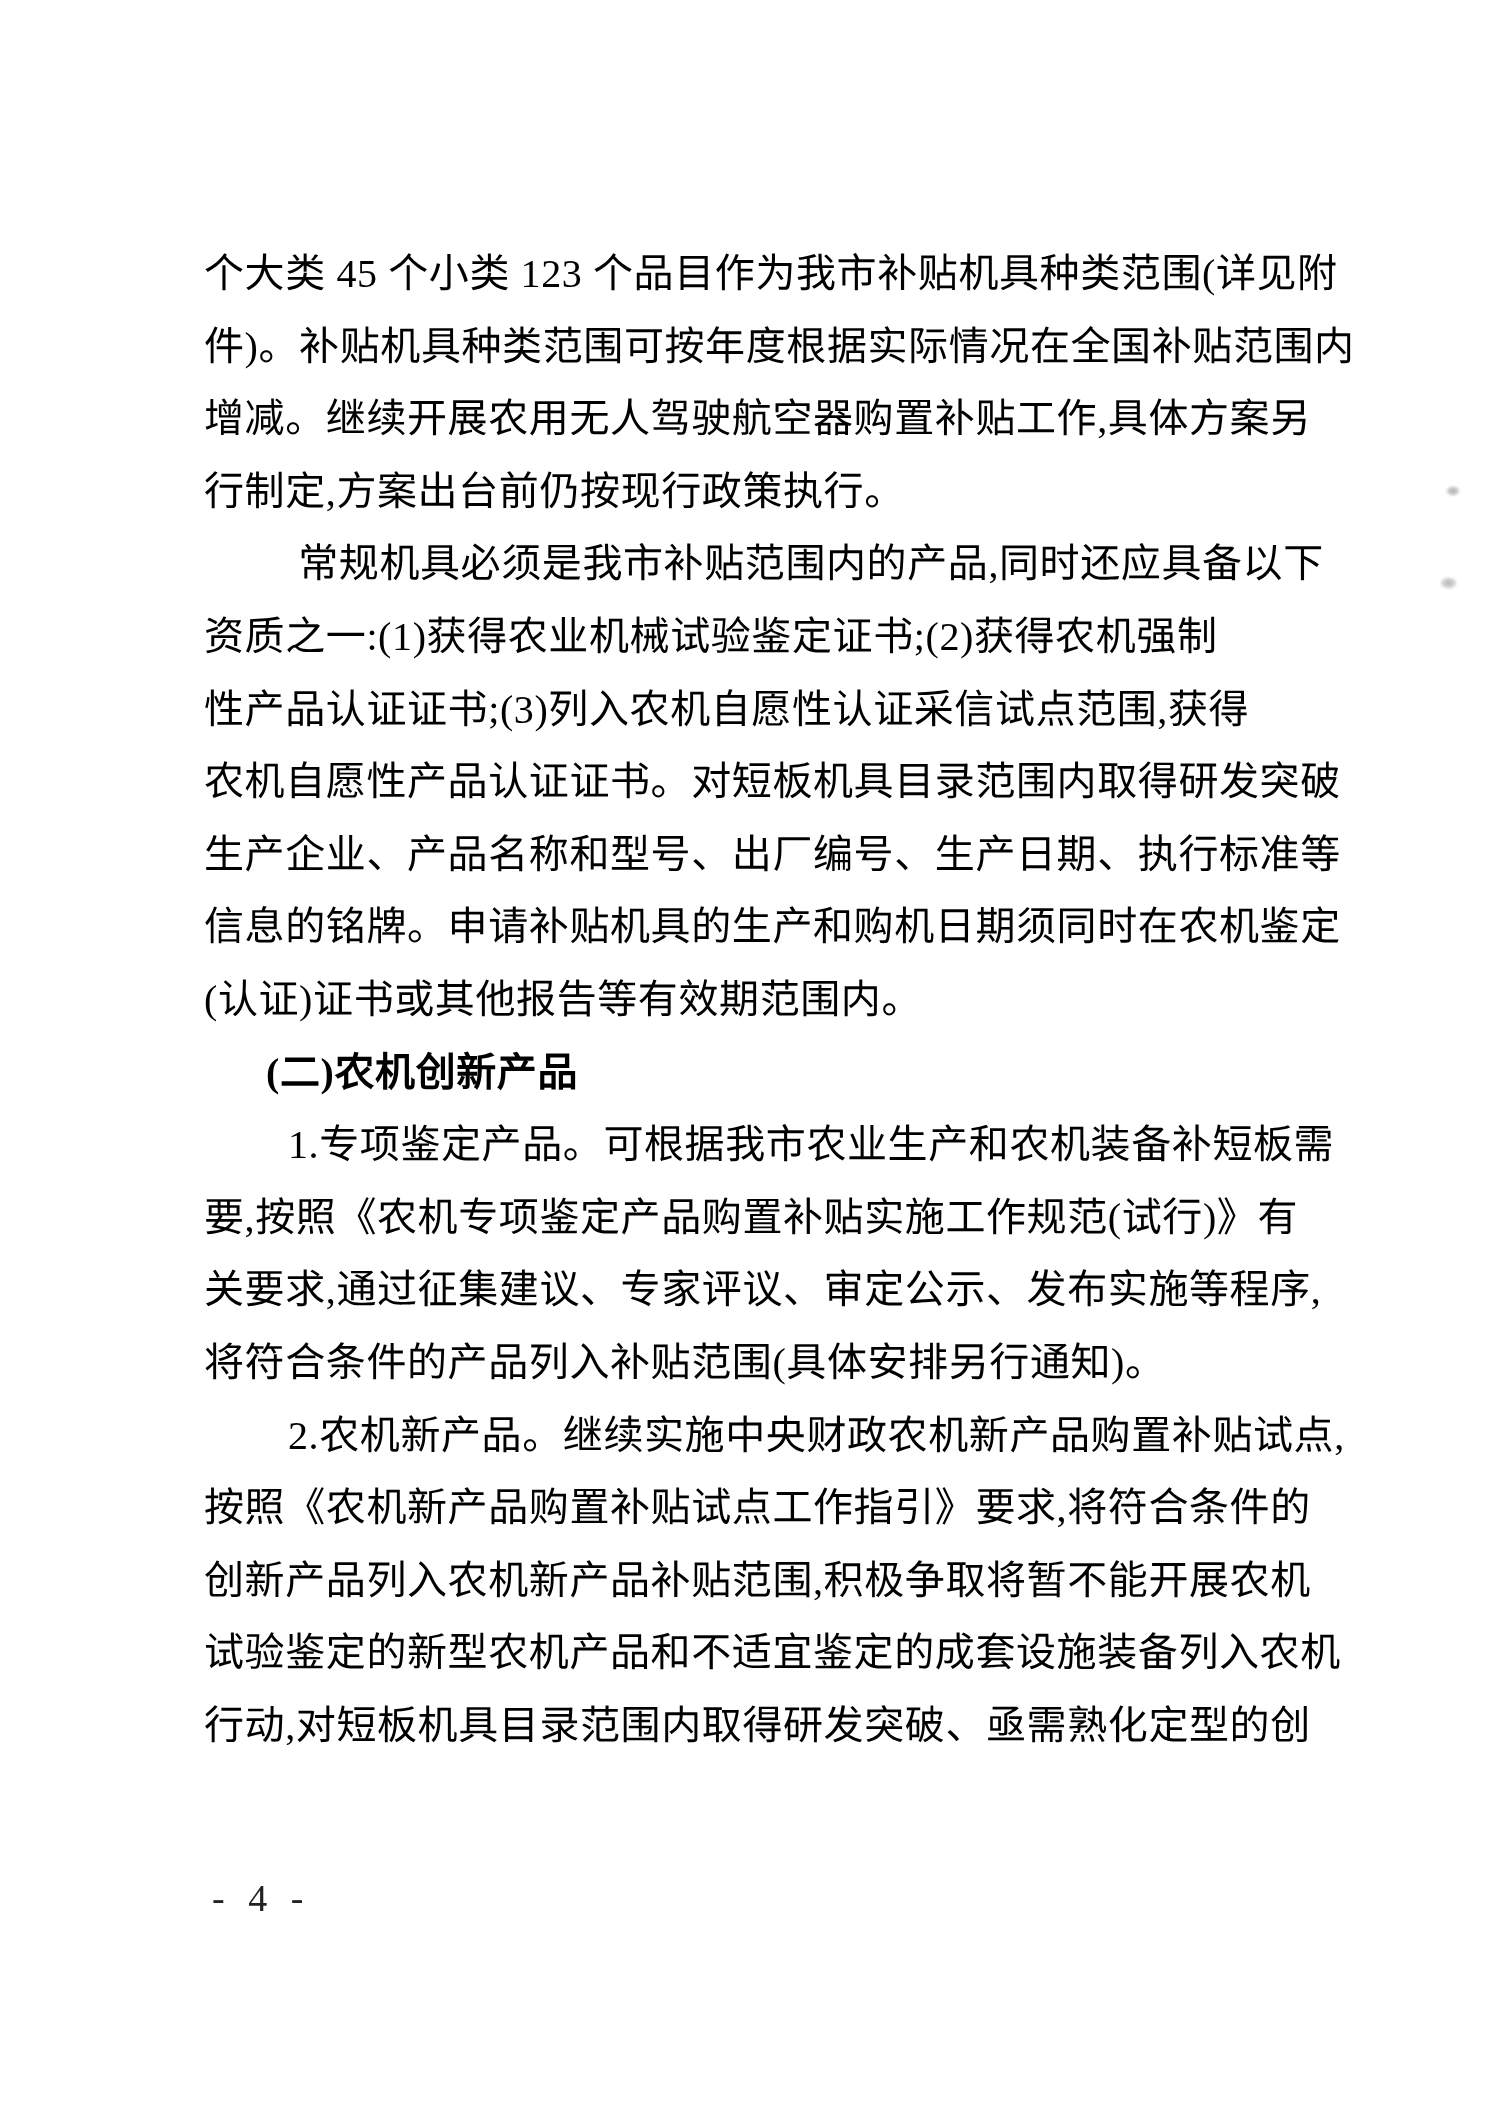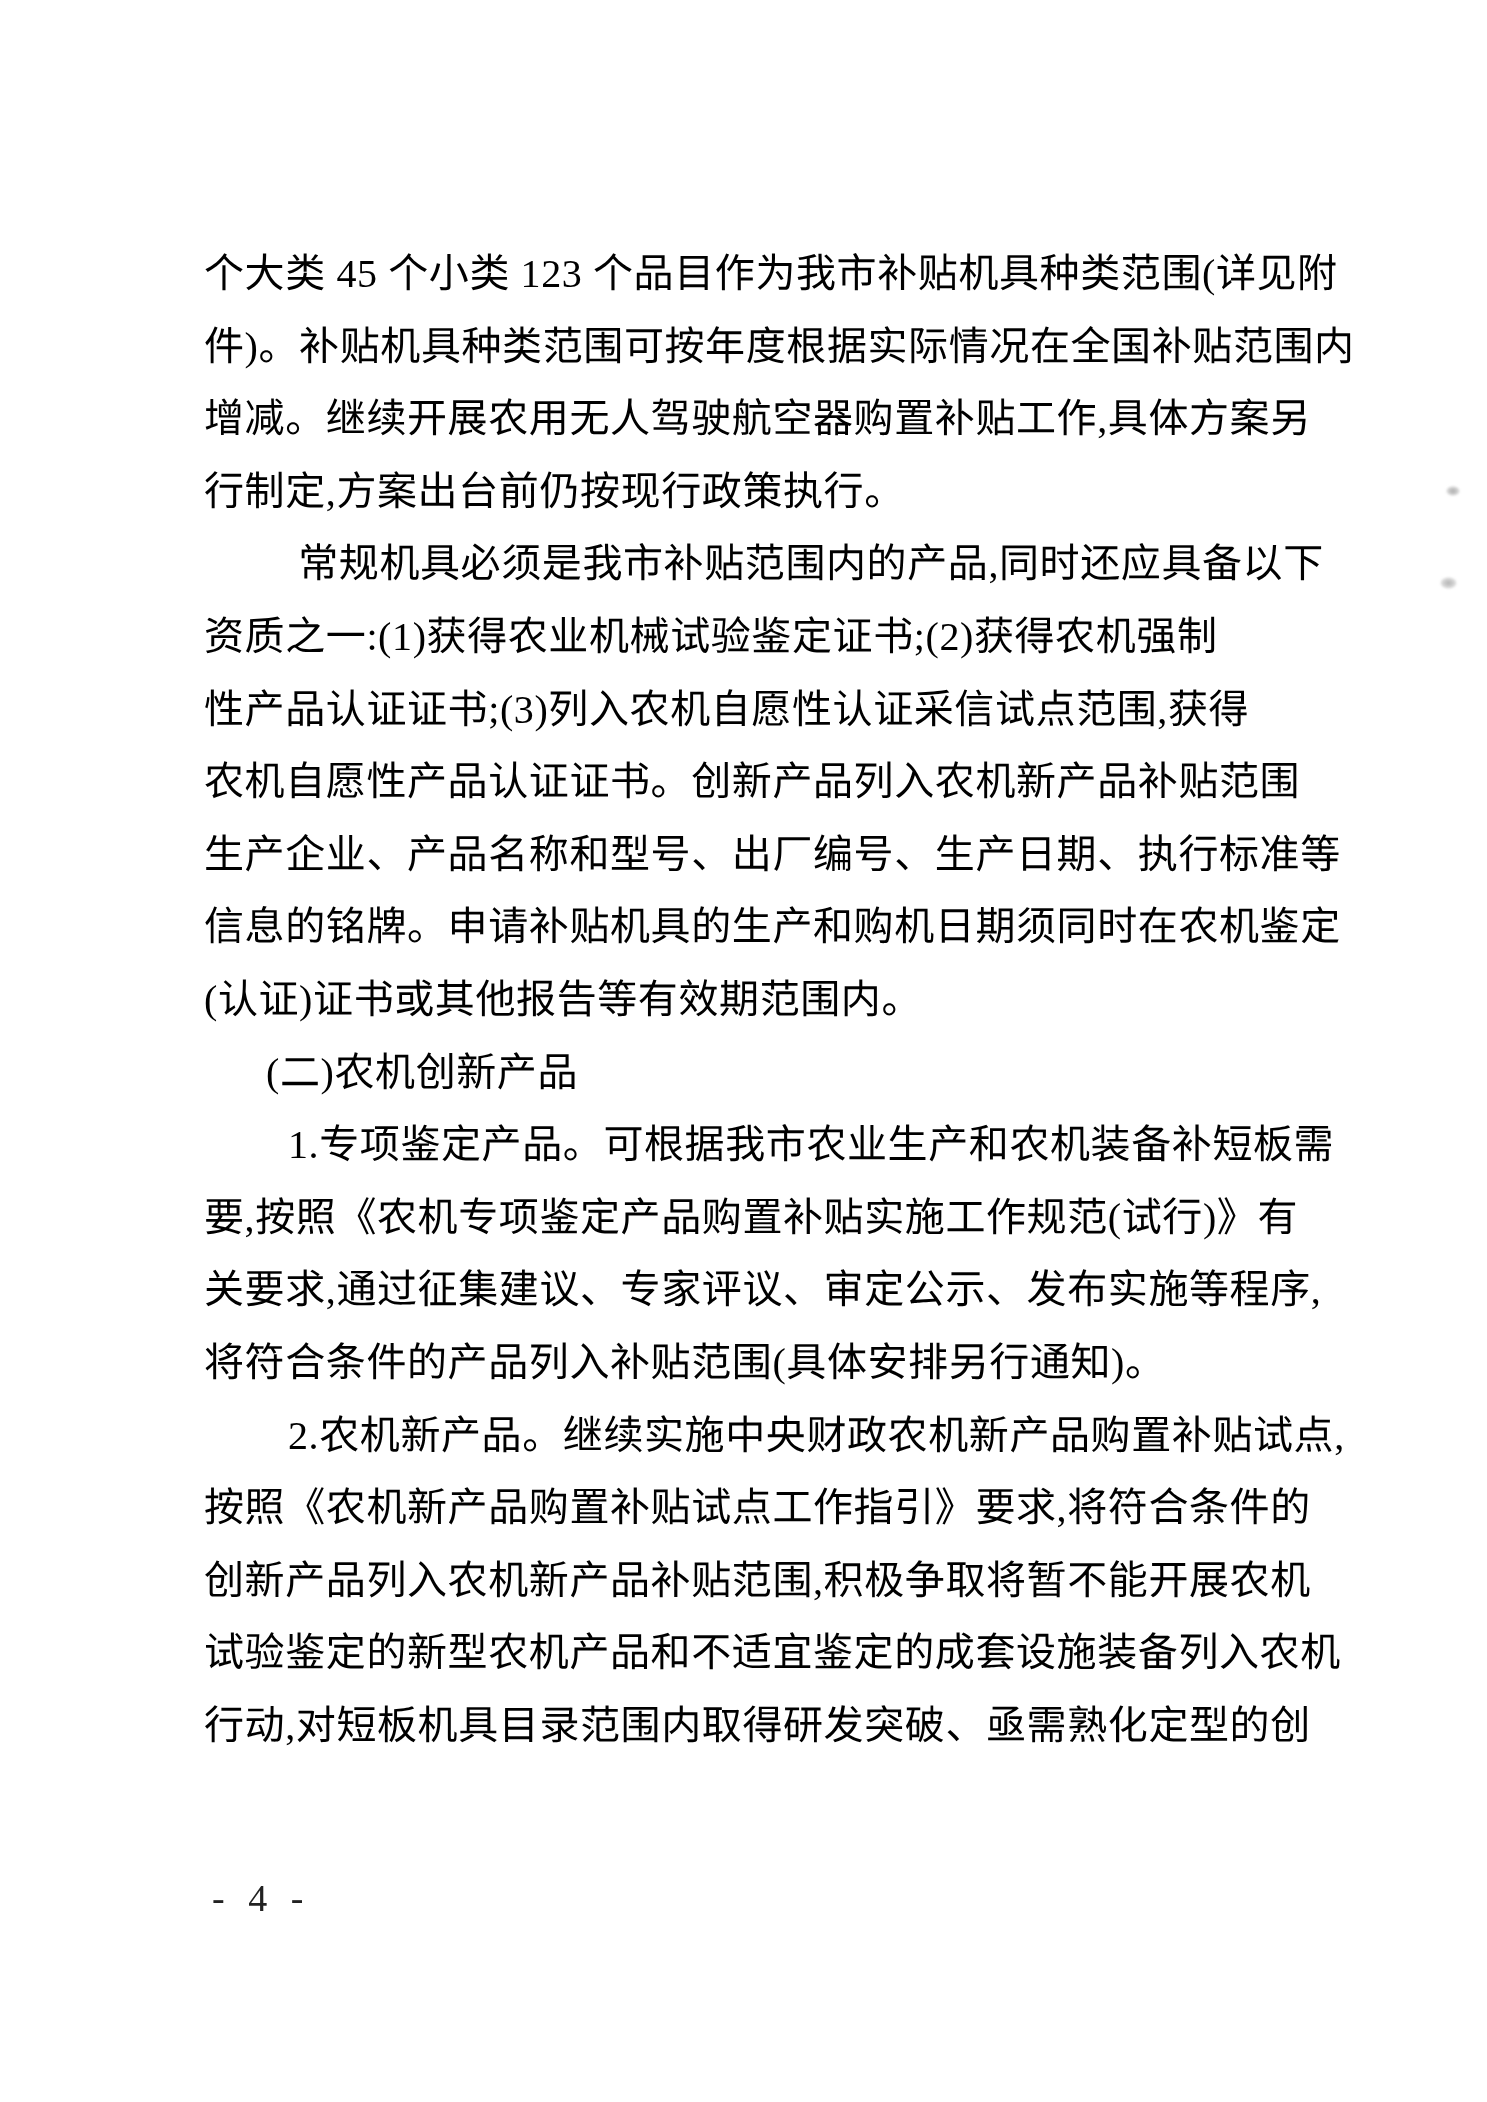--- a/index.html
+++ b/index.html
@@ -25,21 +25,21 @@
   .line {
     font-size: 40px;
     line-height: 72.6px;
     height: 72.6px;
     color: #000000;
     white-space: nowrap;
     letter-spacing: 0.6px;
   }
   .line.indent-para   { text-indent: 84px; text-align: center; }
   .line.indent-head   { text-indent: 62px; }
-  .line.bold          { font-weight: normal; }
+  .line.bold          { font-weight: bold; }
   .page-number {
     position: absolute;
     left: 212px;
     top: 1876px;
     font-size: 38px;
     color: #222222;
     letter-spacing: 2px;
     word-spacing: 10px;
     white-space: nowrap;
   }
@@ -63,21 +63,21 @@
 <div class="page">
 
   <main class="body-text" id="body-text">
       <div class="line">个大类 45 个小类 123 个品目作为我市补贴机具种类范围(详见附</div>
       <div class="line">件)。补贴机具种类范围可按年度根据实际情况在全国补贴范围内</div>
       <div class="line">增减。继续开展农用无人驾驶航空器购置补贴工作,具体方案另</div>
       <div class="line">行制定,方案出台前仍按现行政策执行。</div>
       <div class="line indent-para">常规机具必须是我市补贴范围内的产品,同时还应具备以下</div>
       <div class="line">资质之一:(1)获得农业机械试验鉴定证书;(2)获得农机强制</div>
       <div class="line">性产品认证证书;(3)列入农机自愿性认证采信试点范围,获得</div>
-      <div class="line">农机自愿性产品认证证书。创新产品列入农机新产品补贴范围</div>
+      <div class="line">农机自愿性产品认证证书。对短板机具目录范围内取得研发突破</div>
       <div class="line">生产企业、产品名称和型号、出厂编号、生产日期、执行标准等</div>
       <div class="line">信息的铭牌。申请补贴机具的生产和购机日期须同时在农机鉴定</div>
       <div class="line">(认证)证书或其他报告等有效期范围内。</div>
       <div class="line indent-head bold">(二)农机创新产品</div>
       <div class="line indent-para">1.专项鉴定产品。可根据我市农业生产和农机装备补短板需</div>
       <div class="line">要,按照《农机专项鉴定产品购置补贴实施工作规范(试行)》有</div>
       <div class="line">关要求,通过征集建议、专家评议、审定公示、发布实施等程序,</div>
       <div class="line">将符合条件的产品列入补贴范围(具体安排另行通知)。</div>
       <div class="line indent-para">2.农机新产品。继续实施中央财政农机新产品购置补贴试点,</div>
       <div class="line">按照《农机新产品购置补贴试点工作指引》要求,将符合条件的</div>

